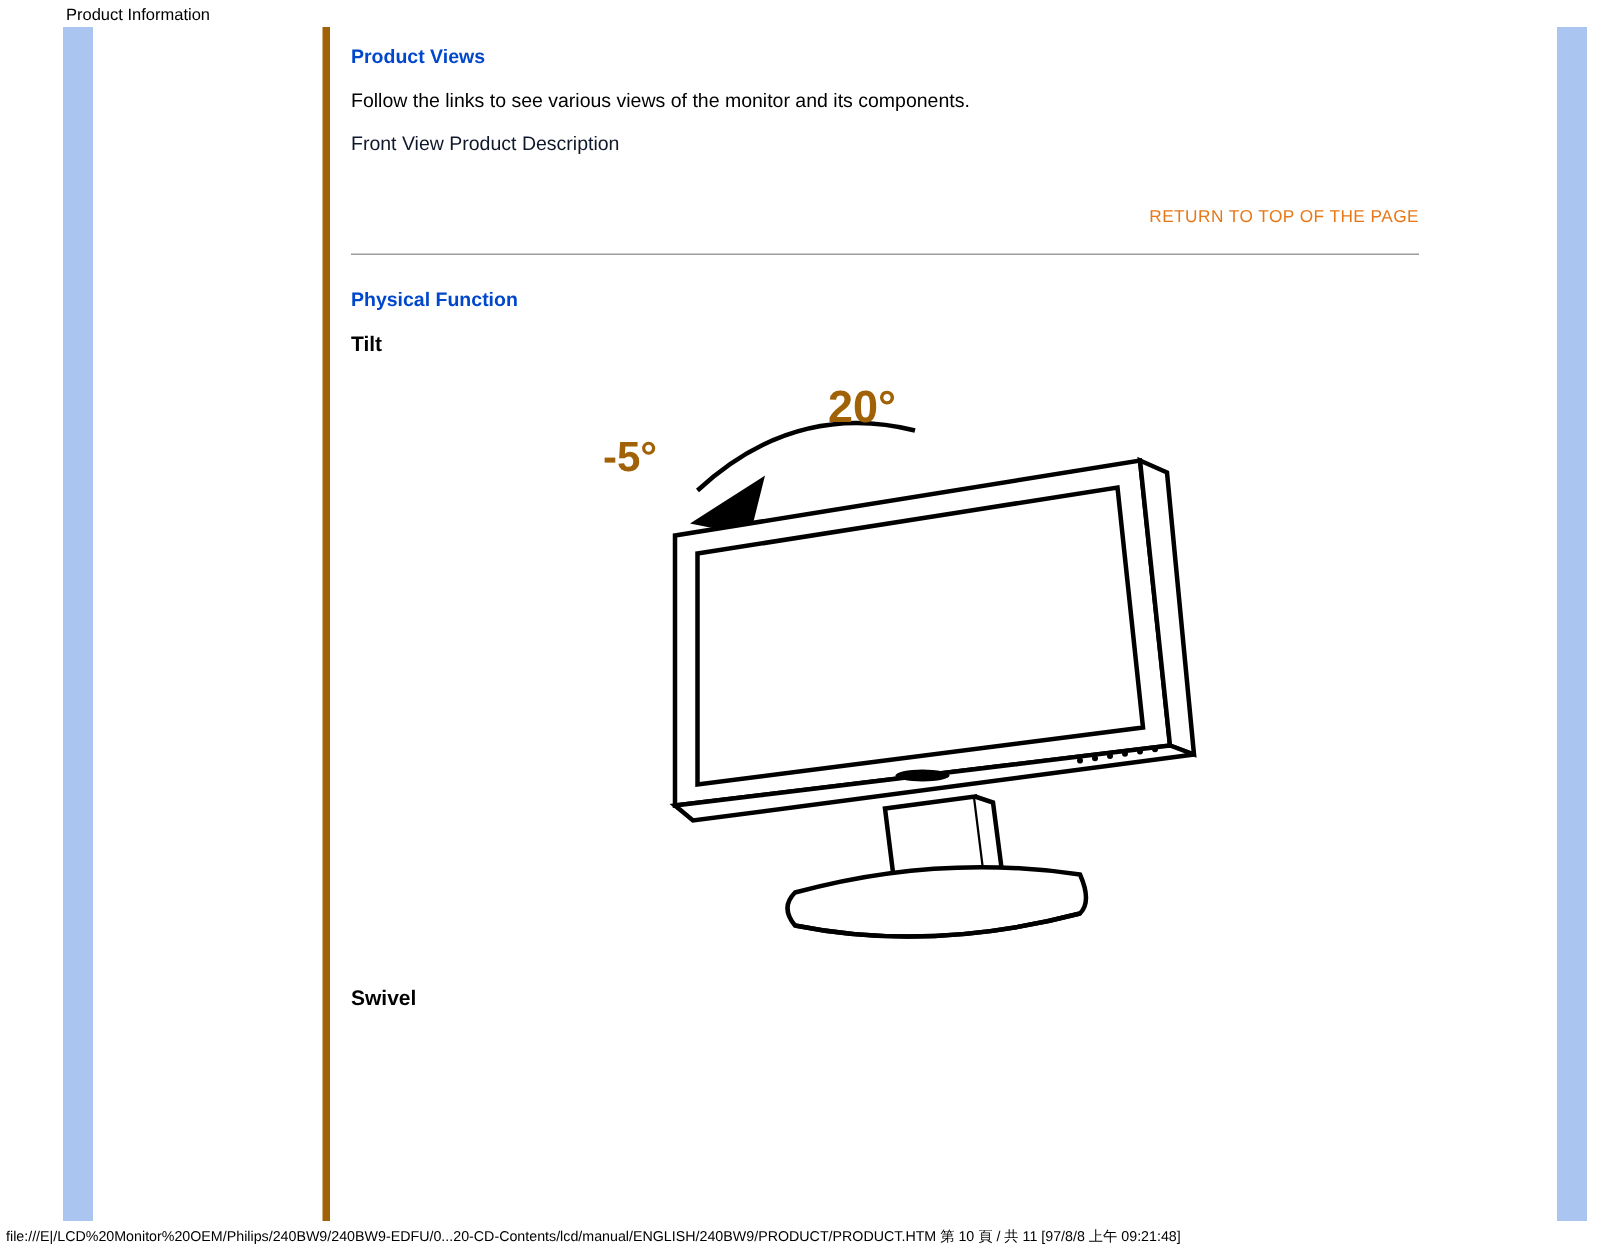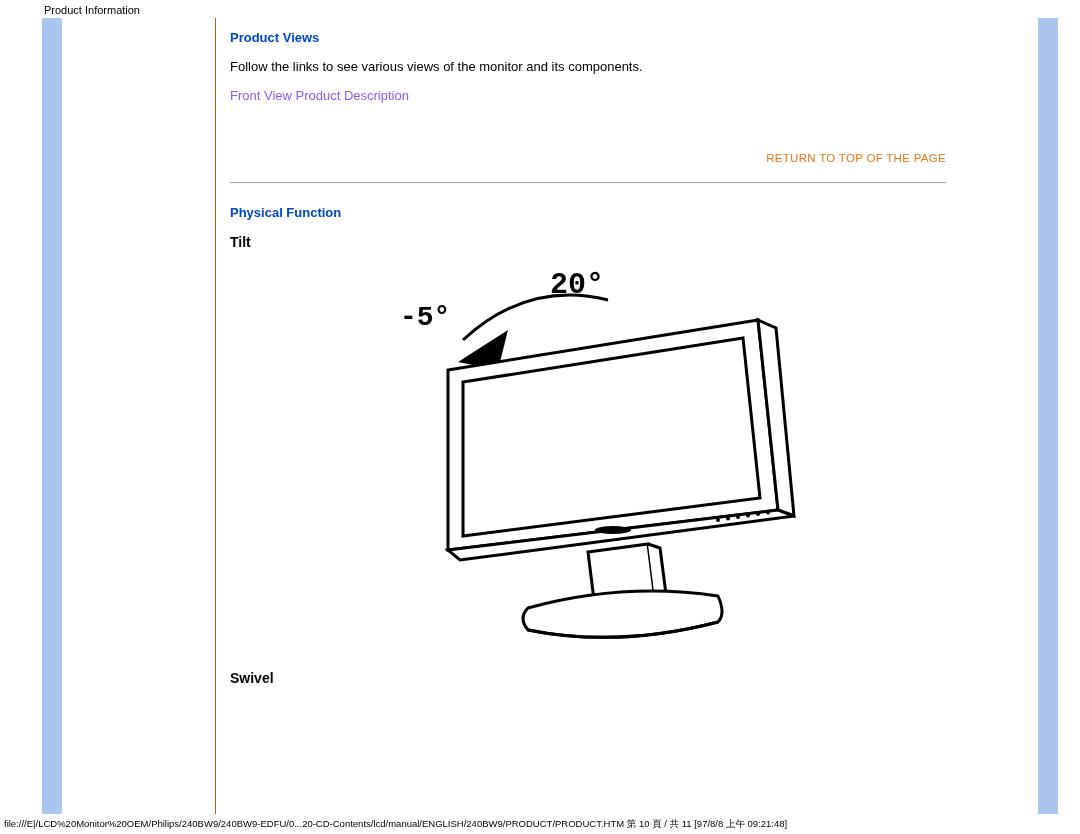--- a/index.html
+++ b/index.html
@@ -35,43 +35,43 @@
     background: #a9c5f0;
   }
   .stripe.left  { left: 42px;  width: 20px; }
   .stripe.right { right: 22px; width: 20px; }
   .content-frame {
     position: absolute;
     top: 0;
     bottom: 0;
     left: 215px;
     right: 120px;
-    border-left: 1px solid #a16207;
+    border-left: 5px solid #a16207;
     background: #ffffff;
   }
   .content-inner {
     padding: 12px 14px 0 14px;
   }
   .heading-blue {
     color: #0047cc;
     font-weight: bold;
     font-size: 13px;
     margin-top: 0;
     margin-bottom: 14px;
   }
   .body-text {
     font-size: 13px;
     margin-bottom: 14px;
   }
   .link-blue {
-    color: #8b5cf6;
+    color: #0f172a;
     text-decoration: none;
     font-size: 13px;
     display: inline-block;
-    margin-bottom: 49px;
+    margin-bottom: 36px;
     cursor: pointer;
   }
   .return-link {
     display: block;
     text-align: right;
     color: #e77817;
     font-size: 11.5px;
     letter-spacing: 0.3px;
     text-decoration: none;
     margin-bottom: 18px;
@@ -89,23 +89,23 @@
   }
   .figure {
     position: relative;
     width: 460px;
     height: 390px;
     margin: 0 auto 10px auto;
   }
   .figure svg { display:block; }
   .angle-label {
     position: absolute;
-    font-family: Liberation Mono, monospace;
+    font-family: Liberation Sans, sans-serif;
     font-weight: bold;
-    color: #000000;
+    color: #a16207;
   }
   .angle-label.neg { left: 42px;  top: 32px; font-size: 28px; }
   .angle-label.pos { left: 192px; top: -2px; font-size: 30px; }
   .footer-path {
     position: absolute;
     left: 4px;
     bottom: 3px;
     right: 0;
     font-size: 9.5px;
     color: #000;

